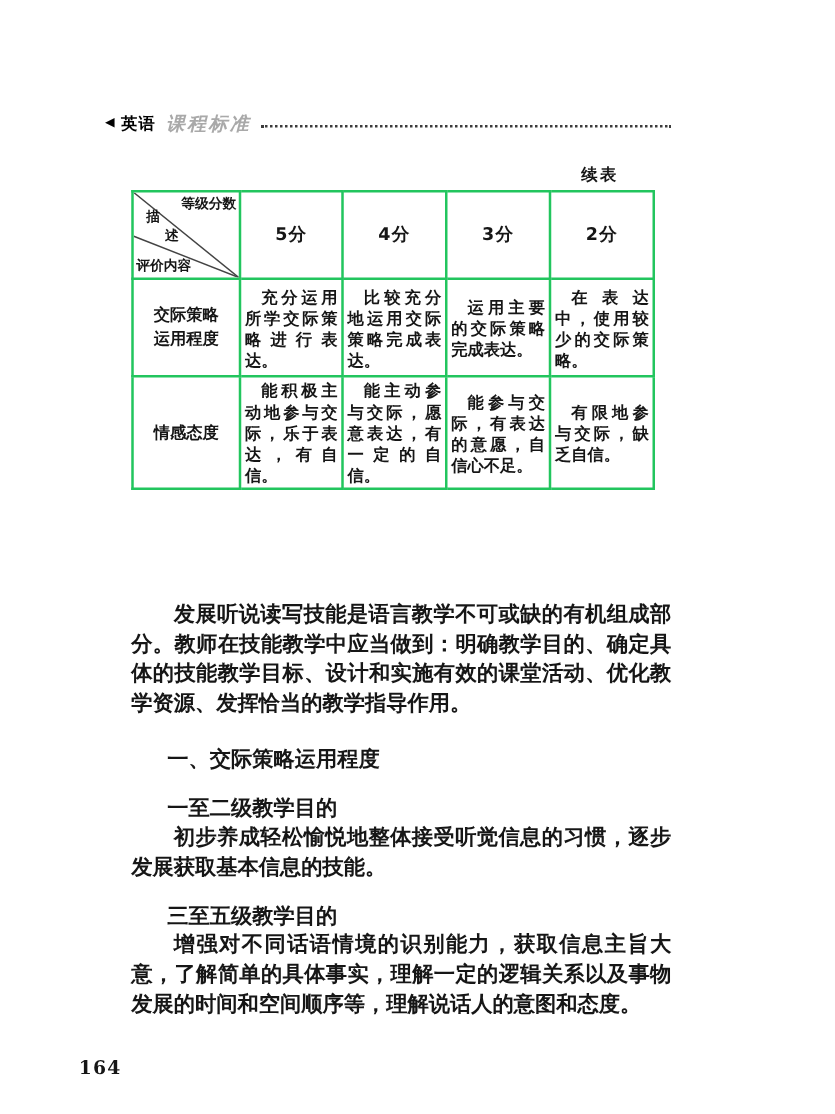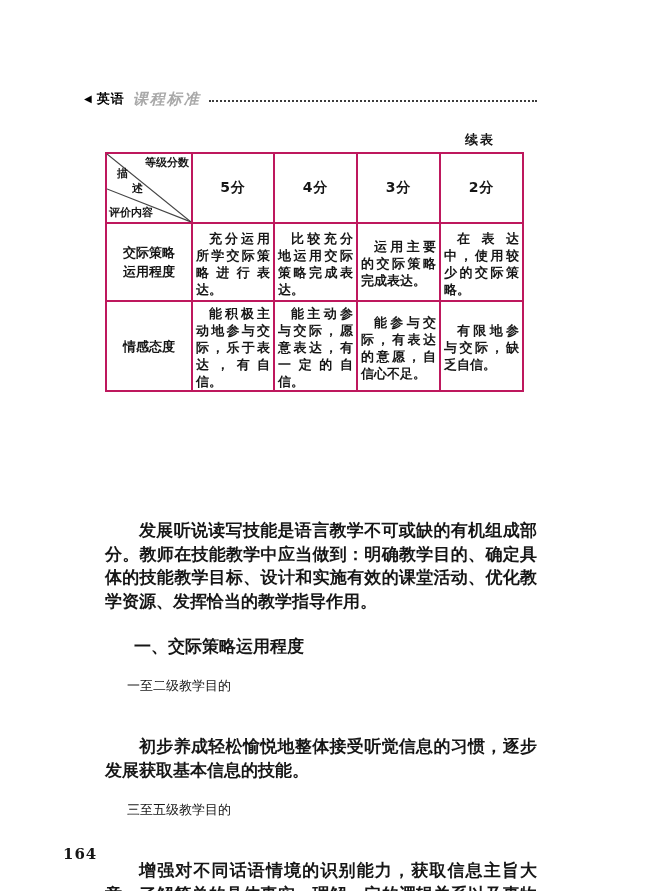--- a/index.html
+++ b/index.html
@@ -28,21 +28,21 @@
   .cont{
     position:absolute;left:105px;top:131px;width:390px;text-align:right;
     font-size:13px;font-weight:bold;letter-spacing:2px;
   }
 
   
   table.rubric{
     position:absolute;left:105px;top:152px;width:417px;
     border-collapse:collapse;table-layout:fixed;
   }
-  table.rubric td{border:2px solid #be185d;vertical-align:middle;padding:0;}
+  table.rubric td{border:2px solid #22c55e;vertical-align:middle;padding:0;}
   tr.hd{height:70px;}
   tr.r1{height:78px;}
   tr.r2{height:77px;}
 
   td.corner{position:relative;overflow:hidden;}
   td.corner svg{position:absolute;inset:0;width:100%;height:100%;}
   td.corner span{position:absolute;font-size:11px;font-weight:bold;line-height:1;white-space:nowrap;}
   .c-tr{top:3px;right:2px;}
   .c-m1{left:10px;top:14px;}
   .c-m2{left:25px;top:29px;}
@@ -62,23 +62,23 @@
   
   .appendix-title{
     position:absolute;left:105px;top:422px;width:432px;margin:0;
     text-align:center;font-size:20px;font-weight:bold;letter-spacing:2px;
   }
   .body-text{
     position:absolute;left:105px;top:481px;width:432px;
     font-size:17px;font-weight:bold;line-height:23.7px;
   }
   .body-text p{margin:0;text-align:justify;word-break:break-all;}
-  .body-text p.indent{text-indent:2em;margin-top:38px;}
+  .body-text p.indent{text-indent:2em;}
   .body-text h2{margin:21px 0 0 0;font-size:17px;font-weight:bold;text-indent:1.7em;}
-  .body-text h3{margin:15px 0 0 0;font-size:13px;font-weight:normal;text-indent:1.7em;}
+  .body-text h3{margin:15px 0 0 0;font-size:17px;font-weight:bold;text-indent:1.7em;}
 
   
   .pageno{
     position:absolute;left:63px;top:845px;font-size:15px;font-weight:bold;
     font-family:"DejaVu Serif","Liberation Serif",serif;letter-spacing:1px;
   }
 </style>
 </head>
 <body>
 

